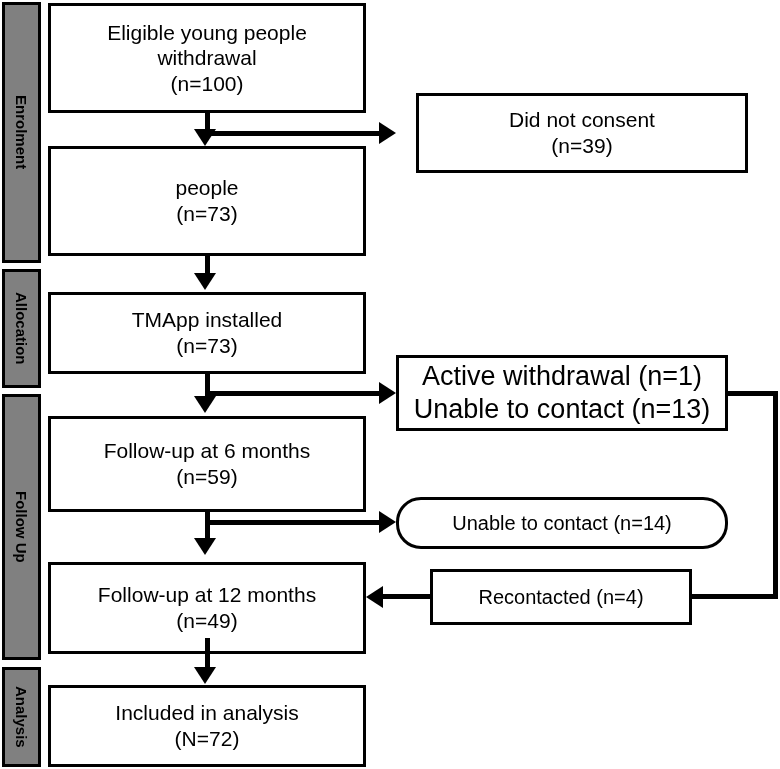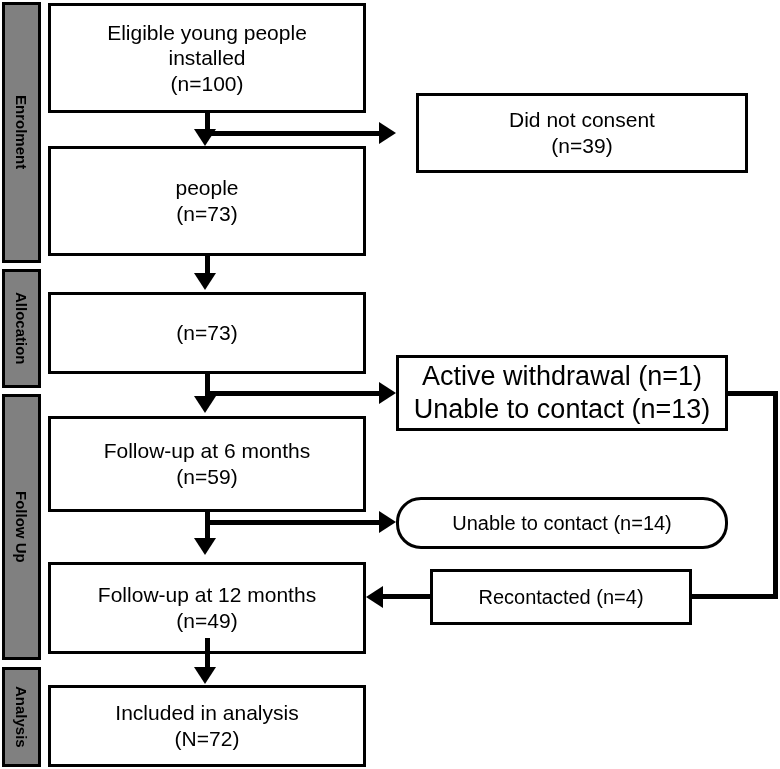--- a/index.html
+++ b/index.html
@@ -103,30 +103,31 @@
   <div class="stage-bar" style="left:2px; top:394px; width:39px; height:266px;">
     <span class="stage-label">Follow Up</span>
   </div>
 
   <div class="stage-bar" style="left:2px; top:667px; width:39px; height:100px;">
     <span class="stage-label">Analysis</span>
   </div>
 
   <div class="node" style="left:48px; top:3px; width:318px; height:110px;">
     <span class="ln">Eligible young people</span>
-    <span class="ln">installed</span>
+    <span class="ln">withdrawal</span>
     <span class="ln">(n=100)</span>
   </div>
 
   <div class="node" style="left:48px; top:146px; width:318px; height:110px;">
     <span class="ln">people</span>
     <span class="ln">(n=73)</span>
   </div>
 
   <div class="node" style="left:48px; top:292px; width:318px; height:82px;">
+    <span class="ln">TMApp installed</span>
     <span class="ln">(n=73)</span>
   </div>
 
   <div class="node" style="left:48px; top:416px; width:318px; height:96px;">
     <span class="ln">Follow-up at 6 months</span>
     <span class="ln">(n=59)</span>
   </div>
 
   <div class="node" style="left:48px; top:562px; width:318px; height:92px;">
     <span class="ln">Follow-up at 12 months</span>

